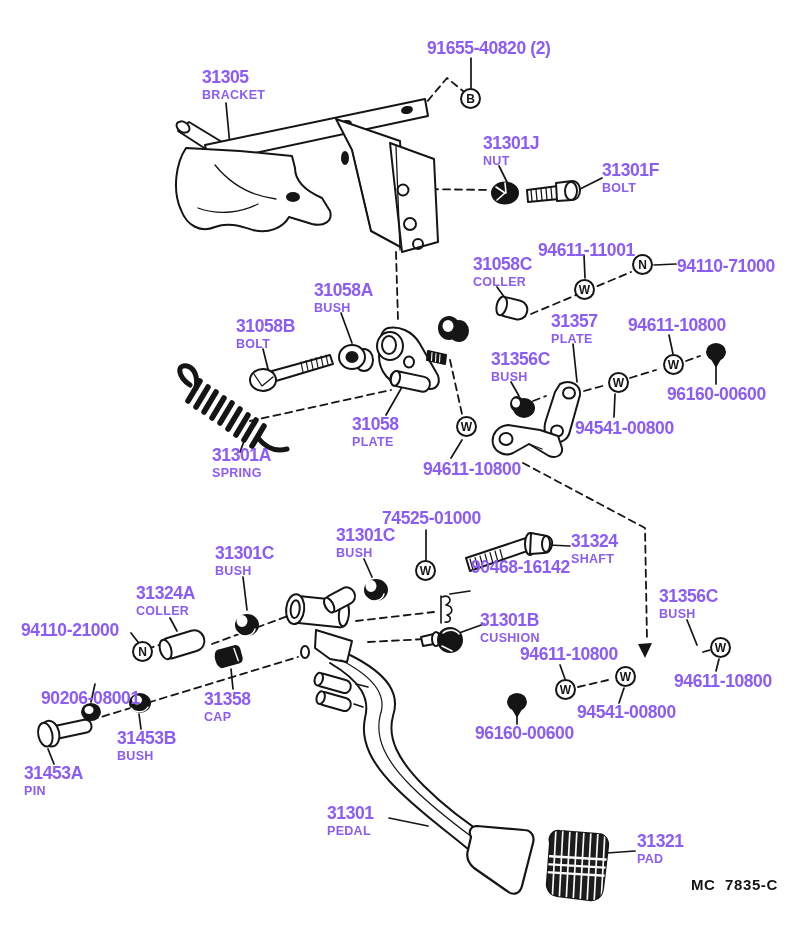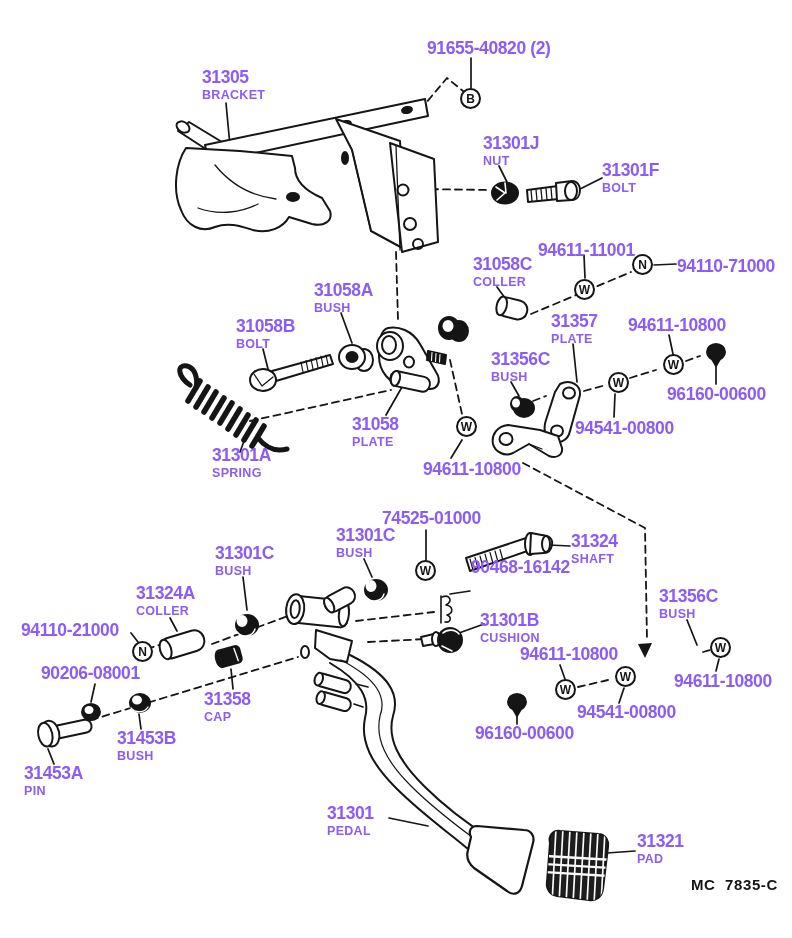--- a/index.html
+++ b/index.html
@@ -359,21 +359,21 @@
 <div class="lbl" style="left:336px;top:525px"><span class="no">31301C</span><span class="nm">BUSH</span></div>
 <div class="lbl" style="left:571px;top:531px"><span class="no">31324</span><span class="nm">SHAFT</span></div>
 <div class="lbl" style="left:215px;top:543px"><span class="no">31301C</span><span class="nm">BUSH</span></div>
 <div class="lbl" style="left:136px;top:583px"><span class="no">31324A</span><span class="nm">COLLER</span></div>
 <div class="lbl" style="left:471px;top:557px"><span class="no">90468-16142</span></div>
 <div class="lbl" style="left:480px;top:610px"><span class="no">31301B</span><span class="nm">CUSHION</span></div>
 <div class="lbl" style="left:21px;top:620px"><span class="no">94110-21000</span></div>
 <div class="lbl" style="left:659px;top:586px"><span class="no">31356C</span><span class="nm">BUSH</span></div>
 <div class="lbl" style="left:520px;top:644px"><span class="no">94611-10800</span></div>
 <div class="lbl" style="left:674px;top:671px"><span class="no">94611-10800</span></div>
-<div class="lbl" style="left:41px;top:663px"><span class="no">90206-08001</span></div>
+<div class="lbl" style="left:41px;top:688px"><span class="no">90206-08001</span></div>
 <div class="lbl" style="left:204px;top:689px"><span class="no">31358</span><span class="nm">CAP</span></div>
 <div class="lbl" style="left:577px;top:702px"><span class="no">94541-00800</span></div>
 <div class="lbl" style="left:117px;top:728px"><span class="no">31453B</span><span class="nm">BUSH</span></div>
 <div class="lbl" style="left:475px;top:723px"><span class="no">96160-00600</span></div>
 <div class="lbl" style="left:24px;top:763px"><span class="no">31453A</span><span class="nm">PIN</span></div>
 <div class="lbl" style="left:327px;top:803px"><span class="no">31301</span><span class="nm">PEDAL</span></div>
 <div class="lbl" style="left:637px;top:831px"><span class="no">31321</span><span class="nm">PAD</span></div>
 
 <div class="footer-code" style="left:691px;top:876px">MC  7835-C</div>
 

